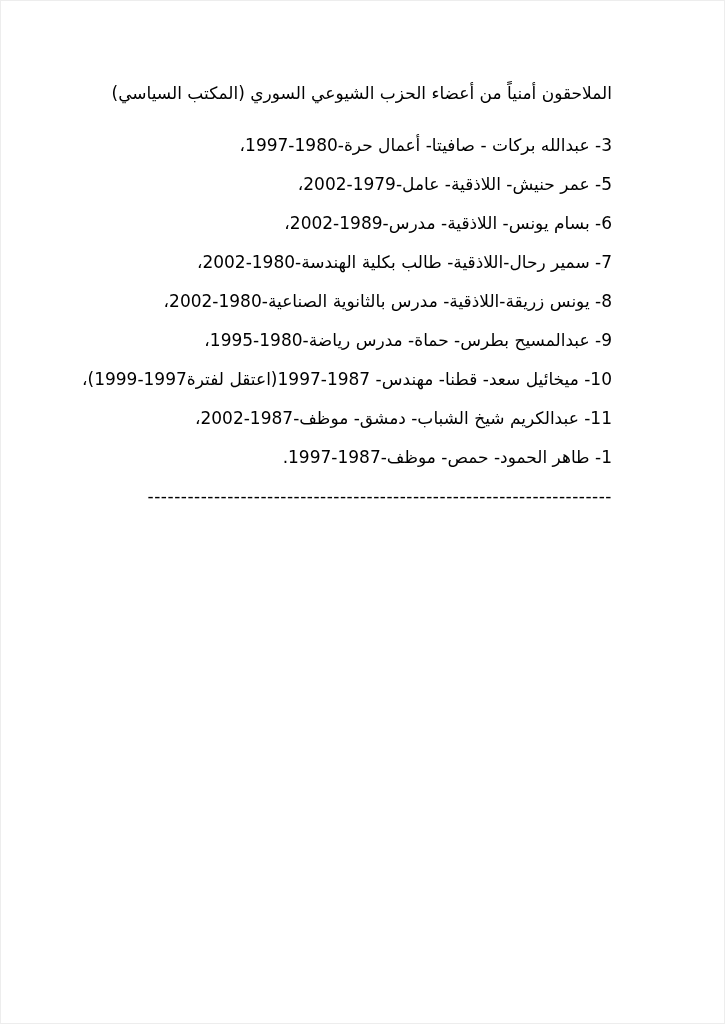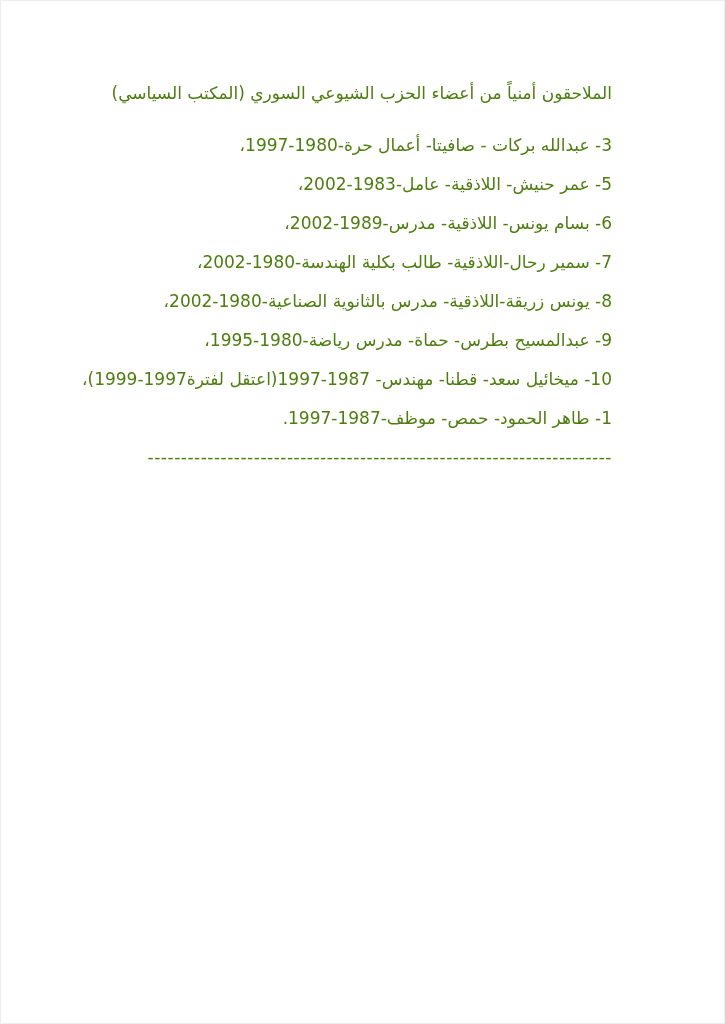--- a/index.html
+++ b/index.html
@@ -14,21 +14,21 @@
       box-sizing: border-box;
       background: #ffffff;
       border: 1px solid #ededed;
       overflow: hidden;
       font-family: "DejaVu Sans", sans-serif;
     }
     .content {
       direction: rtl;
       text-align: right;
       padding: 72px 112px 0 36px;
-      color: #4d7c0f;
+      color: #000000;
       font-size: 17px;
       overflow: hidden;
     }
     .doc-title {
       line-height: 40px;
       margin-bottom: 13px;
       white-space: pre;
     }
     .doc-line {
       line-height: 39px;
@@ -41,22 +41,23 @@
       overflow: hidden;
     }
   </style>
 </head>
 <body>
 
 <div class="page">
   <div class="content" dir="rtl">
     <div class="doc-title">الملاحقون أمنياً من أعضاء الحزب الشيوعي السوري (المكتب السياسي)</div>
     <div class="doc-line">3- عبدالله بركات - صافيتا- أعمال حرة-1980‏-‏1997،</div>
-    <div class="doc-line">5- عمر حنيش- اللاذقية- عامل-1983‏-‏2002،</div>
+    <div class="doc-line">5- عمر حنيش- اللاذقية- عامل-1979‏-‏2002،</div>
     <div class="doc-line">6- بسام يونس- اللاذقية- مدرس-1989‏-‏2002،</div>
     <div class="doc-line">7- سمير رحال-اللاذقية- طالب بكلية الهندسة-1980‏-‏2002،</div>
     <div class="doc-line">8- يونس زريقة-اللاذقية- مدرس بالثانوية الصناعية-1980‏-‏2002،</div>
     <div class="doc-line">9- عبدالمسيح بطرس- حماة- مدرس رياضة-1980‏-‏1995،</div>
     <div class="doc-line">10- ميخائيل سعد- قطنا- مهندس- 1987‏-‏1997(اعتقل لفترة1997‏-‏1999)،</div>
+    <div class="doc-line">11- عبدالكريم شيخ الشباب- دمشق- موظف-1987‏-‏2002،</div>
     <div class="doc-line">1- طاهر الحمود- حمص- موظف-1987‏-‏1997.</div>
     <div class="divider">----------------------------------------------------------------------</div>
   </div>
 </div>
 
 </body></html>

